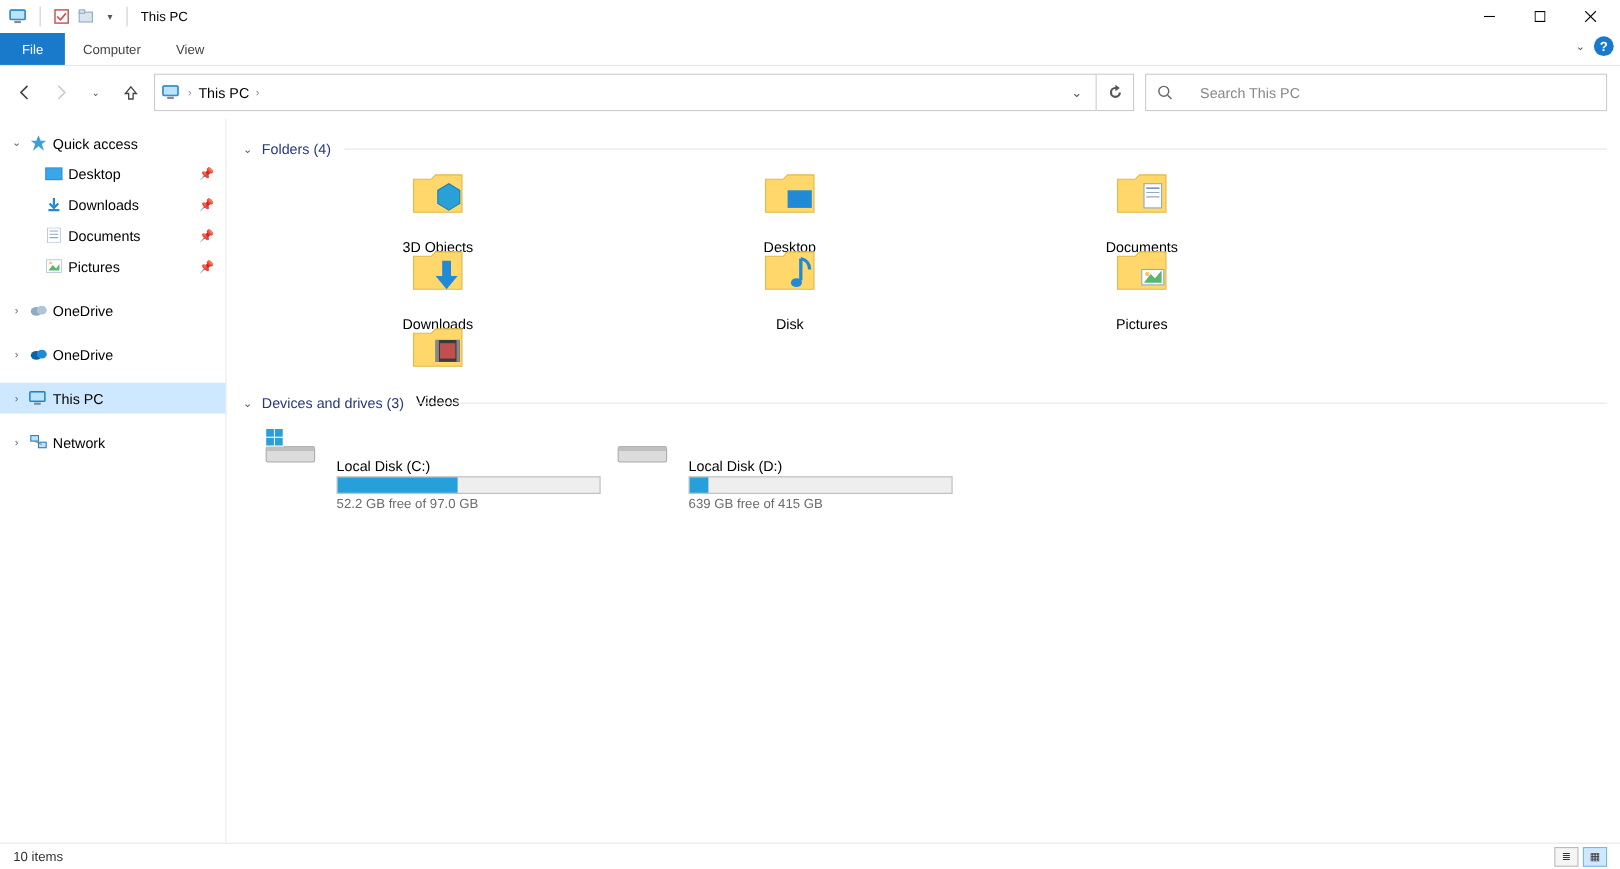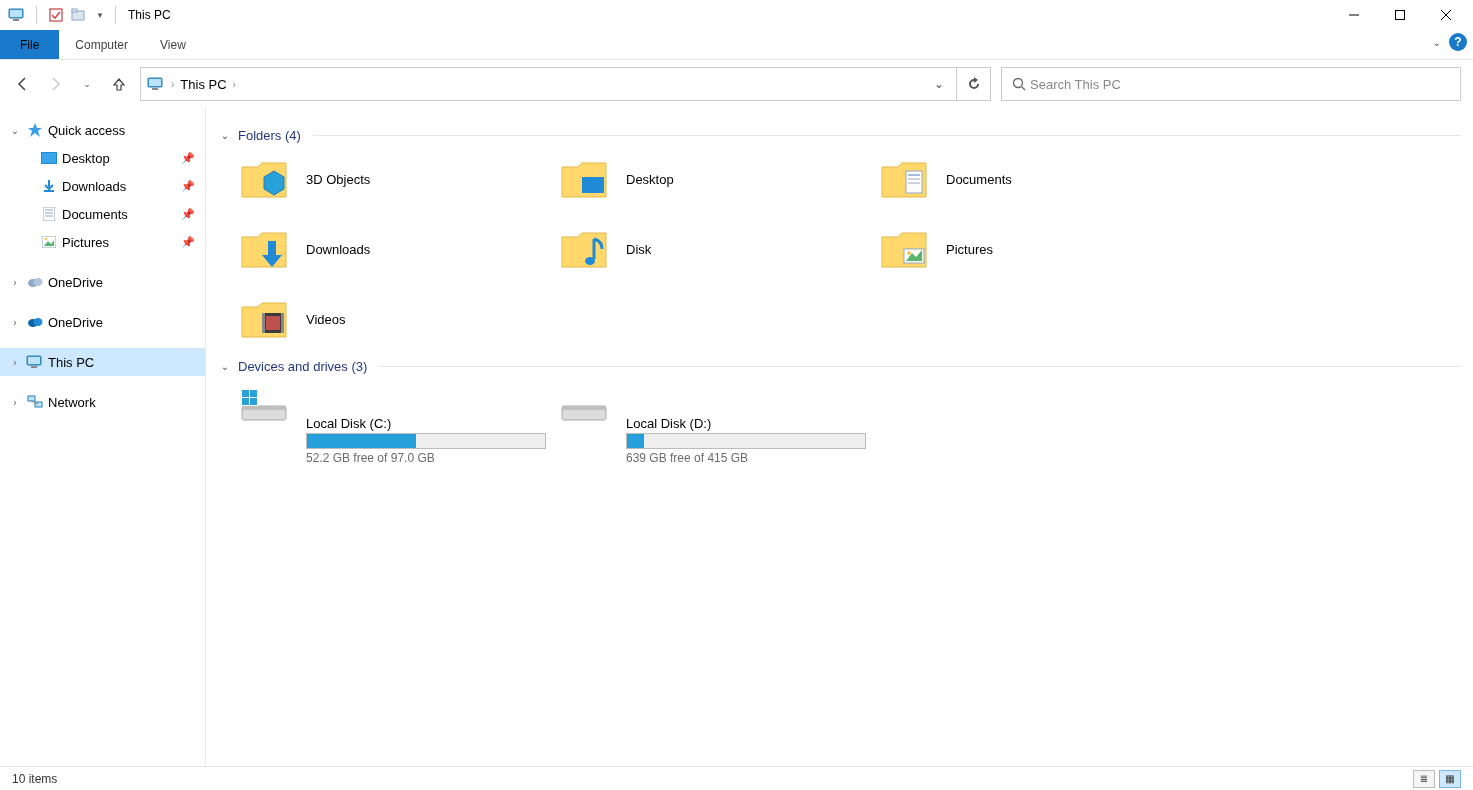--- a/index.html
+++ b/index.html
@@ -10,36 +10,36 @@
 .titlebar .qat { display:flex; align-items:center; gap:4px; padding-left:4px;}
 .titlebar .qat .qat-icon { width:18px; height:18px; display:flex; align-items:center; justify-content:center; }
 .titlebar .sep { width:1px; height:18px; background:#ccc; margin:0 6px; }
 .titlebar .title { margin-left:6px; font-size:12px; }
 .titlebar .spacer { flex:1; }
 .titlebar .winbtn { width:46px; height:30px; display:flex; align-items:center; justify-content:center; }
 
 
 .ribbon { height: 30px; display:flex; align-items:stretch; border-bottom:1px solid #e5e5e5; position:relative;}
 .ribbon .tab { padding: 0 16px; display:flex; align-items:center; font-size:12px; color:#444; cursor:default;}
-.ribbon .tab.file { background:#1979ca; color:#000000; padding:0 20px;text-align:right;}
+.ribbon .tab.file { background:#1979ca; color:#ffffff; padding:0 20px;text-align:right;}
 .ribbon .help-area { position:absolute; right:6px; top:3px; display:flex; align-items:center; gap:8px;}
 .help-circle { width:18px; height:18px; border-radius:50%; background:#1979ca; color:#fff; display:flex;align-items:center;justify-content:center; font-size:12px; font-weight:bold;}
 
 
 .navrow { height:48px; display:flex; align-items:center; padding: 6px 12px; gap:10px; }
 .navbtns { display:flex; align-items:center; gap:14px; padding:0 2px;}
 .navbtns .navbtn { width:18px; height:18px; display:flex; align-items:center; justify-content:center; color:#555; }
 .navbtns .navbtn.disabled { color:#bbb; }
 .addressbar { flex:1; height:34px; border:1px solid #ccc; display:flex; align-items:center; padding:0 6px; gap:6px; }
 .addressbar .crumb { font-size:13px; }
 .addressbar .chev { color:#888; font-size:10px; }
 .addressbar .spacer { flex:1; }
 .addressbar .dropbtn { width:22px; text-align:center; color:#555; }
 .refreshbtn { width:34px; height:34px; border:1px solid #ccc; border-left:none; display:flex; align-items:center; justify-content:center; color:#555; margin-left:-10px;}
-.searchbox { width:460px; height:34px; border:1px solid #ccc; display:flex; align-items:center; padding:0 10px; gap:4px; color:#666;}
+.searchbox { width:420px; height:34px; border:1px solid #ccc; display:flex; align-items:center; padding:0 10px; gap:25px; color:#666;}
 .searchbox input { border:none; outline:none; flex:1; font-size:13px; color:#333; background:transparent;}
 .searchbox input::placeholder { color:#888; }
 
 
 .body { flex:1; display:flex; overflow:hidden; }
 .sidebar { width:206px; border-right:1px solid #eaeaea; padding-top:8px; }
 .tree-item { display:flex; align-items:center; height:28px; padding-left:8px; gap:4px; font-size:13px; cursor:default;}
 .tree-item .expander { width:14px; text-align:center; color:#666; font-size:10px;}
 .tree-item .ticon { width:18px; height:18px; display:flex; align-items:center; justify-content:center; }
 .tree-item.selected { background:#cde8ff; }
@@ -47,21 +47,21 @@
 .tree-sub .tree-item { padding-left:8px; }
 .tree-item .pin { margin-left:auto; margin-right:10px; color:#888; font-size:11px;}
 .tree-spacer { height:12px; }
 
 
 .content { flex:1; padding: 10px 12px 0 12px; overflow:auto; }
 .group-header { display:flex; align-items:center; gap:6px; color:#26377f; font-size:13px; margin: 10px 0 6px 0; }
 .group-header .line { flex:1; height:1px; background:#e5e5e5; margin-left:6px; }
 .group-header .chev { font-size:10px; color:#555; width:14px; text-align:center;}
 .folder-grid { display:grid; grid-template-columns: repeat(3, 320px); gap: 10px 0; padding-left:20px;}
-.folder-item { display:flex; align-items:center; gap:16px; height:60px; }
+.folder-item { display:flex; align-items:center; gap:16px; height:60px;flex-direction:column; }
 .folder-icon { width:52px; height:52px; position:relative; }
 .folder-label { font-size:13px; }
 
 .drive-grid { display:grid; grid-template-columns: repeat(3, 320px); gap: 10px 0; padding-left:20px; margin-top:6px;}
 .drive-item { display:flex; align-items:flex-start; gap:16px; }
 .drive-icon { width:52px; height:40px; margin-top:6px; position:relative;}
 .drive-info { display:flex; flex-direction:column; gap:2px; }
 .drive-name { font-size:13px;margin-top:36px; }
 .drive-bar { width:240px; height:16px; border:1px solid #bcbcbc; background:#eee; position:relative; }
 .drive-bar .fill { position:absolute; left:0; top:0; bottom:0; background:#26a0da; }

